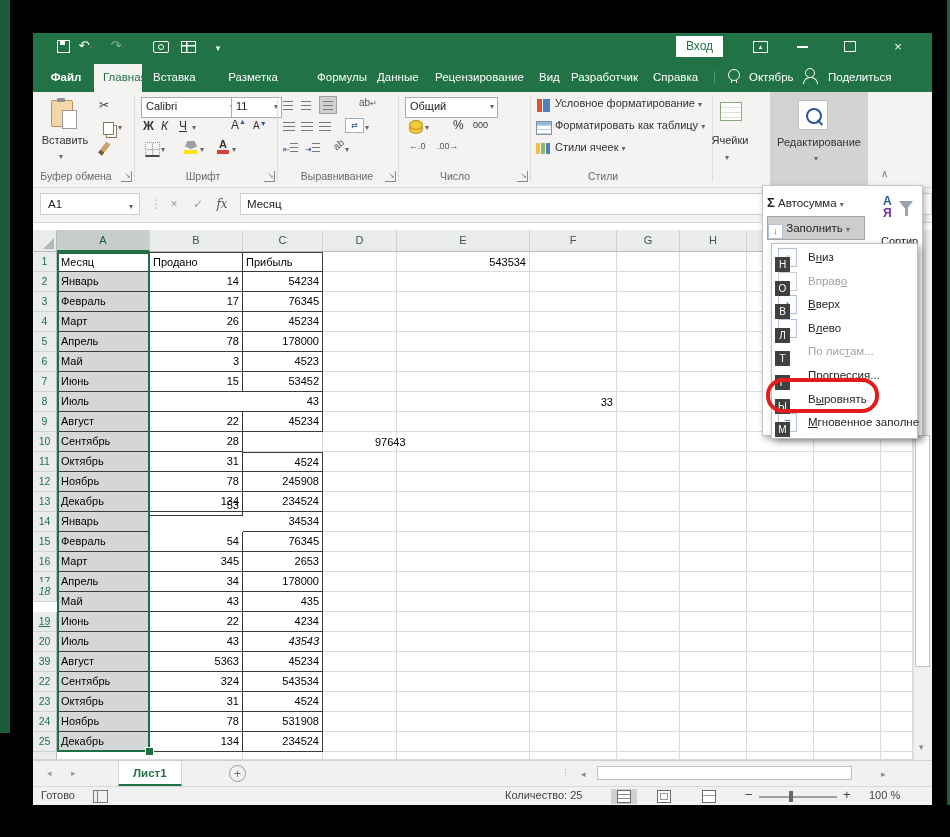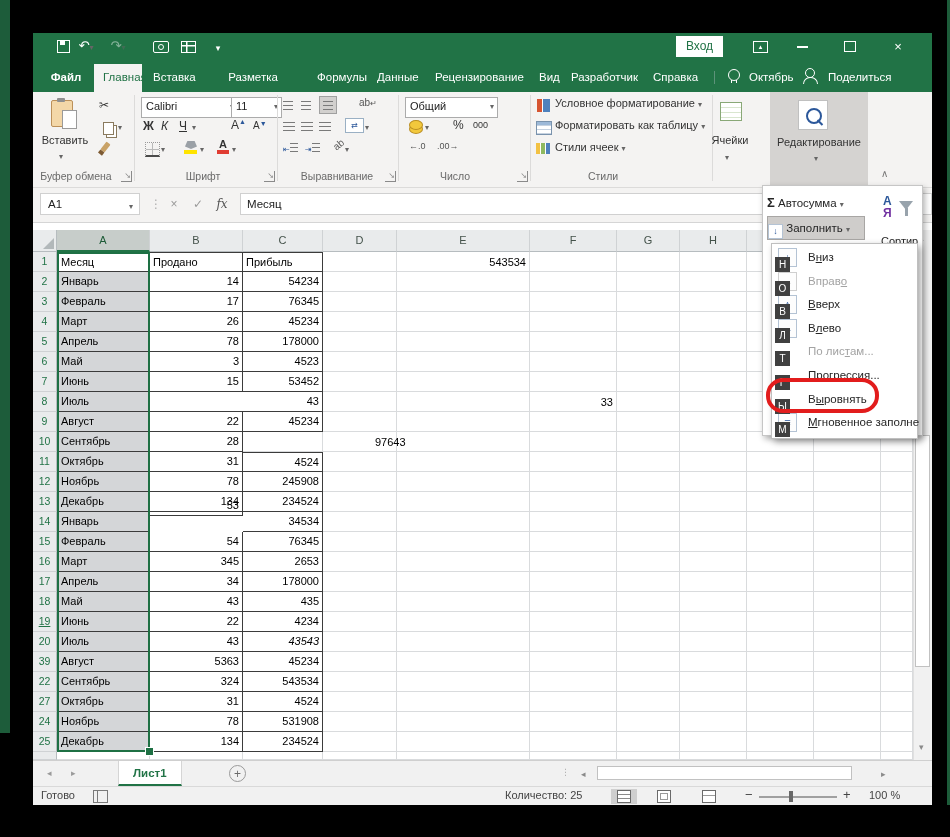--- a/index.html
+++ b/index.html
@@ -463,21 +463,21 @@
       <div class="cell db num" style="left: 117px; top: 342px; width: 93px; height: 20px; box-sizing: border-box;">34</div>
       <div class="cell db num" style="left: 210px; top: 342px; width: 80px; height: 20px; box-sizing: border-box;">178000</div>
       <div class="cell" style="left: 290px; top: 342px; width: 74px; height: 20px; box-sizing: border-box;"></div>
       <div class="cell" style="left: 364px; top: 342px; width: 133px; height: 20px; box-sizing: border-box;"></div>
       <div class="cell" style="left: 497px; top: 342px; width: 87px; height: 20px; box-sizing: border-box;"></div>
       <div class="cell" style="left: 584px; top: 342px; width: 63px; height: 20px; box-sizing: border-box;"></div>
       <div class="cell" style="left: 647px; top: 342px; width: 67px; height: 20px; box-sizing: border-box;"></div>
       <div class="cell" style="left: 714px; top: 342px; width: 67px; height: 20px; box-sizing: border-box;"></div>
       <div class="cell" style="left: 781px; top: 342px; width: 67px; height: 20px; box-sizing: border-box;"></div>
       <div class="cell" style="left: 848px; top: 342px; width: 32px; height: 20px; box-sizing: border-box;"></div>
-      <div class="rowh" style="top: 362px; height: 20px; box-sizing: border-box;">18</div>
+      <div class="rowh" style="top: 352px; height: 20px; box-sizing: border-box; font-style: italic;">18</div>
       <div class="cell db dl selA" style="left: 24px; top: 362px; width: 93px; height: 20px; box-sizing: border-box;">Май</div>
       <div class="cell db num" style="left: 117px; top: 362px; width: 93px; height: 20px; box-sizing: border-box;">43</div>
       <div class="cell db num" style="left: 210px; top: 362px; width: 80px; height: 20px; box-sizing: border-box;">435</div>
       <div class="cell" style="left: 290px; top: 362px; width: 74px; height: 20px; box-sizing: border-box;"></div>
       <div class="cell" style="left: 364px; top: 362px; width: 133px; height: 20px; box-sizing: border-box;"></div>
       <div class="cell" style="left: 497px; top: 362px; width: 87px; height: 20px; box-sizing: border-box;"></div>
       <div class="cell" style="left: 584px; top: 362px; width: 63px; height: 20px; box-sizing: border-box;"></div>
       <div class="cell" style="left: 647px; top: 362px; width: 67px; height: 20px; box-sizing: border-box;"></div>
       <div class="cell" style="left: 714px; top: 362px; width: 67px; height: 20px; box-sizing: border-box;"></div>
       <div class="cell" style="left: 781px; top: 362px; width: 67px; height: 20px; box-sizing: border-box;"></div>
@@ -523,21 +523,21 @@
       <div class="cell db num" style="left: 117px; top: 442px; width: 93px; height: 20px; box-sizing: border-box;">324</div>
       <div class="cell db num" style="left: 210px; top: 442px; width: 80px; height: 20px; box-sizing: border-box;">543534</div>
       <div class="cell" style="left: 290px; top: 442px; width: 74px; height: 20px; box-sizing: border-box;"></div>
       <div class="cell" style="left: 364px; top: 442px; width: 133px; height: 20px; box-sizing: border-box;"></div>
       <div class="cell" style="left: 497px; top: 442px; width: 87px; height: 20px; box-sizing: border-box;"></div>
       <div class="cell" style="left: 584px; top: 442px; width: 63px; height: 20px; box-sizing: border-box;"></div>
       <div class="cell" style="left: 647px; top: 442px; width: 67px; height: 20px; box-sizing: border-box;"></div>
       <div class="cell" style="left: 714px; top: 442px; width: 67px; height: 20px; box-sizing: border-box;"></div>
       <div class="cell" style="left: 781px; top: 442px; width: 67px; height: 20px; box-sizing: border-box;"></div>
       <div class="cell" style="left: 848px; top: 442px; width: 32px; height: 20px; box-sizing: border-box;"></div>
-      <div class="rowh" style="top: 462px; height: 20px; box-sizing: border-box;">27</div>
+      <div class="rowh" style="top: 462px; height: 20px; box-sizing: border-box;">23</div>
       <div class="cell db dl selA" style="left: 24px; top: 462px; width: 93px; height: 20px; box-sizing: border-box;">Октябрь</div>
       <div class="cell db num" style="left: 117px; top: 462px; width: 93px; height: 20px; box-sizing: border-box;">31</div>
       <div class="cell db num" style="left: 210px; top: 462px; width: 80px; height: 20px; box-sizing: border-box;">4524</div>
       <div class="cell" style="left: 290px; top: 462px; width: 74px; height: 20px; box-sizing: border-box;"></div>
       <div class="cell" style="left: 364px; top: 462px; width: 133px; height: 20px; box-sizing: border-box;"></div>
       <div class="cell" style="left: 497px; top: 462px; width: 87px; height: 20px; box-sizing: border-box;"></div>
       <div class="cell" style="left: 584px; top: 462px; width: 63px; height: 20px; box-sizing: border-box;"></div>
       <div class="cell" style="left: 647px; top: 462px; width: 67px; height: 20px; box-sizing: border-box;"></div>
       <div class="cell" style="left: 714px; top: 462px; width: 67px; height: 20px; box-sizing: border-box;"></div>
       <div class="cell" style="left: 781px; top: 462px; width: 67px; height: 20px; box-sizing: border-box;"></div>

